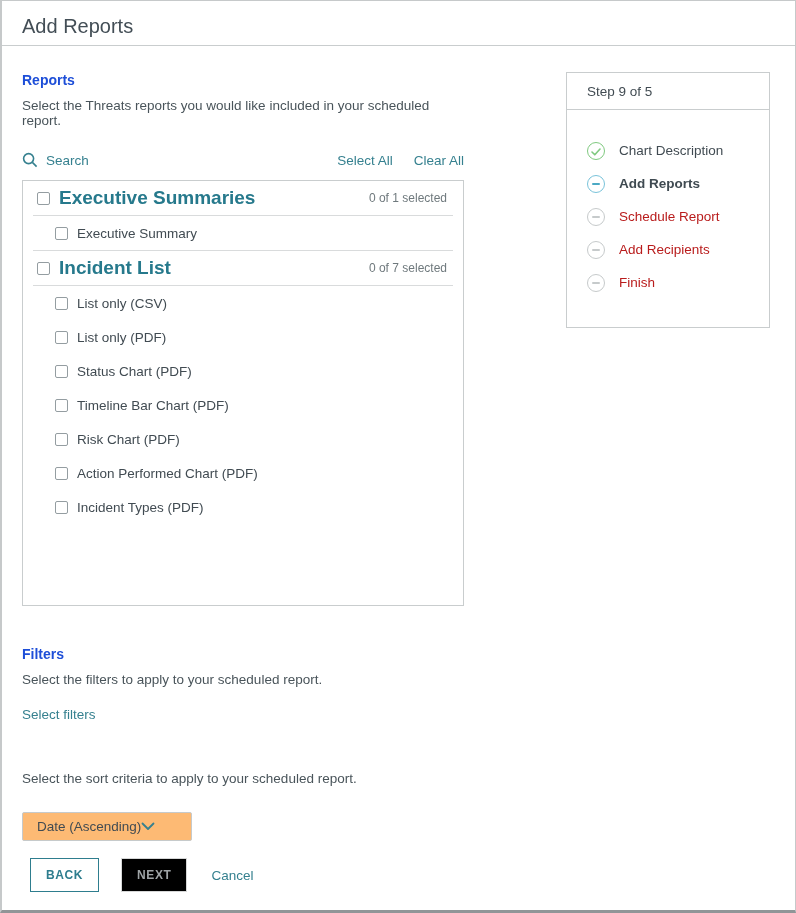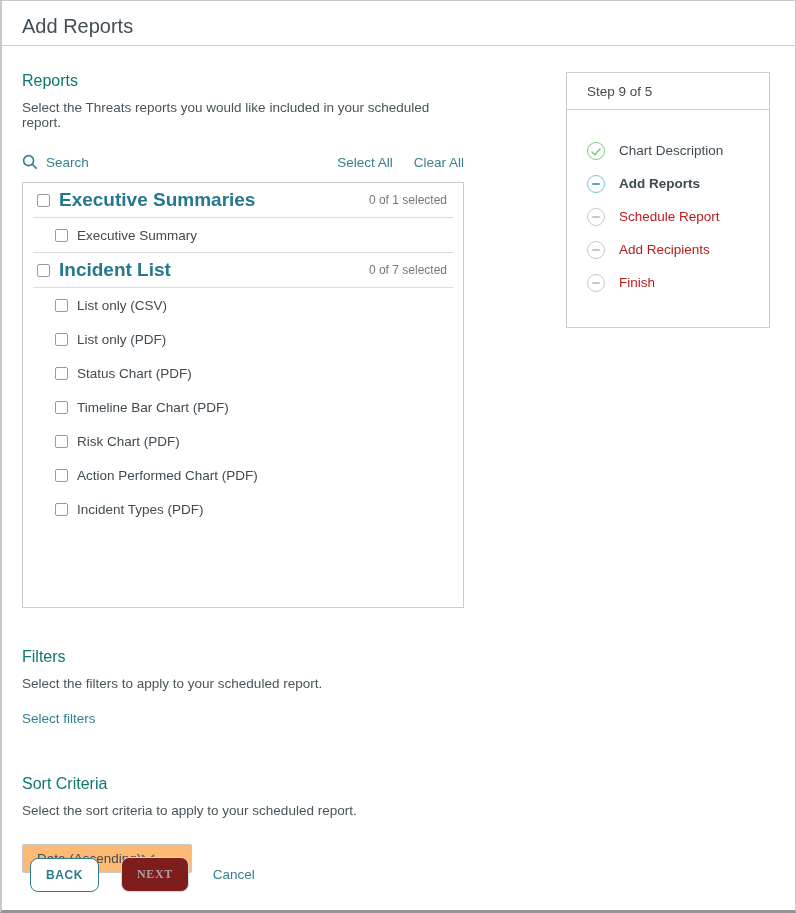--- a/index.html
+++ b/index.html
@@ -19,21 +19,21 @@
     padding: 13px 0 6px 20px;
     border-bottom: 1px solid #c9cdce;
   }
   .page-title { font-size: 20px; font-weight: 400; color: #434e56; line-height: 25px; }
 
   
   .content { display: flex; padding: 26px 25px 0 20px; align-items: flex-start; }
   .left-col { width: 442px; flex: 0 0 442px; }
   .right-col { width: 204px; flex: 0 0 204px; margin-left: auto; }
 
-  .section-heading { font-size: 16px; font-weight: 400; color: #0f766e; margin-bottom: 10px; }
+  .section-heading { font-size: 14px; font-weight: 700; color: #1d4ed8; margin-bottom: 10px; }
   .section-desc { font-size: 13.5px; color: #49545a; margin-bottom: 22px; }
 
   
   .list-toolbar { display: flex; align-items: center; margin-bottom: 10px; height: 20px; }
   .search-trigger { display: inline-flex; align-items: center; gap: 8px; color: #35808f; font-size: 13.5px; cursor: pointer; }
   .search-trigger svg { display: block; }
   .toolbar-links { margin-left: auto; display: flex; gap: 21px; }
   .link { color: #35808f; font-size: 13.5px; text-decoration: none; cursor: pointer; }
 
   
@@ -99,24 +99,24 @@
   .select-value { font-size: 13.5px; color: #414b52; }
   .select-box svg { margin-left: auto; display: block; }
 
   
   .footer-actions {
     position: absolute; left: 28px; bottom: 18px;
     display: flex; align-items: center;
   }
   .btn {
     font-family: inherit; font-size: 12px; font-weight: 700; letter-spacing: 0.6px;
-    border-radius: 8px; padding: 9px 15px; cursor: pointer;
+    border-radius: 0; padding: 9px 15px; cursor: pointer;
   }
   .btn-back { background: #fff; border: 1.5px solid #2e7d8e; color: #2e7d8e; }
-  .btn-next { background: #7f1d1d; border: 1px solid #d6d7d7; color: #9fa4a6; margin-left: 22px; cursor: default; font-family: Liberation Serif, serif; }
+  .btn-next { background: #000000; border: 1px solid #d6d7d7; color: #9fa4a6; margin-left: 22px; cursor: default; }
   .cancel-link { margin-left: 24px; font-size: 13.5px; }
 </style>
 </head>
 <body>
 
 <div class="page-header">
   <div class="page-title">Add Reports</div>
 </div>
 
 <div class="content">
@@ -198,21 +198,20 @@
   </div>
       </div>
 
     <div class="filters-section">
       <div class="section-heading">Filters</div>
       <div class="section-desc">Select the filters to apply to your scheduled report.</div>
       <a class="link">Select filters</a>
     </div>
 
     <div class="sort-section">
-      <div class="section-heading">Sort Criteria</div>
       <div class="section-desc">Select the sort criteria to apply to your scheduled report.</div>
       <div class="select-box">
         <span class="select-value">Date (Ascending)</span>
         <span>
           <svg width="14" height="9" viewBox="0 0 14 9" fill="none" stroke="#35808f" stroke-width="1.8" stroke-linecap="round" stroke-linejoin="round">
             <polyline points="1.5,1.5 7,7 12.5,1.5"></polyline>
           </svg>
         </span>
       </div>
     </div>

